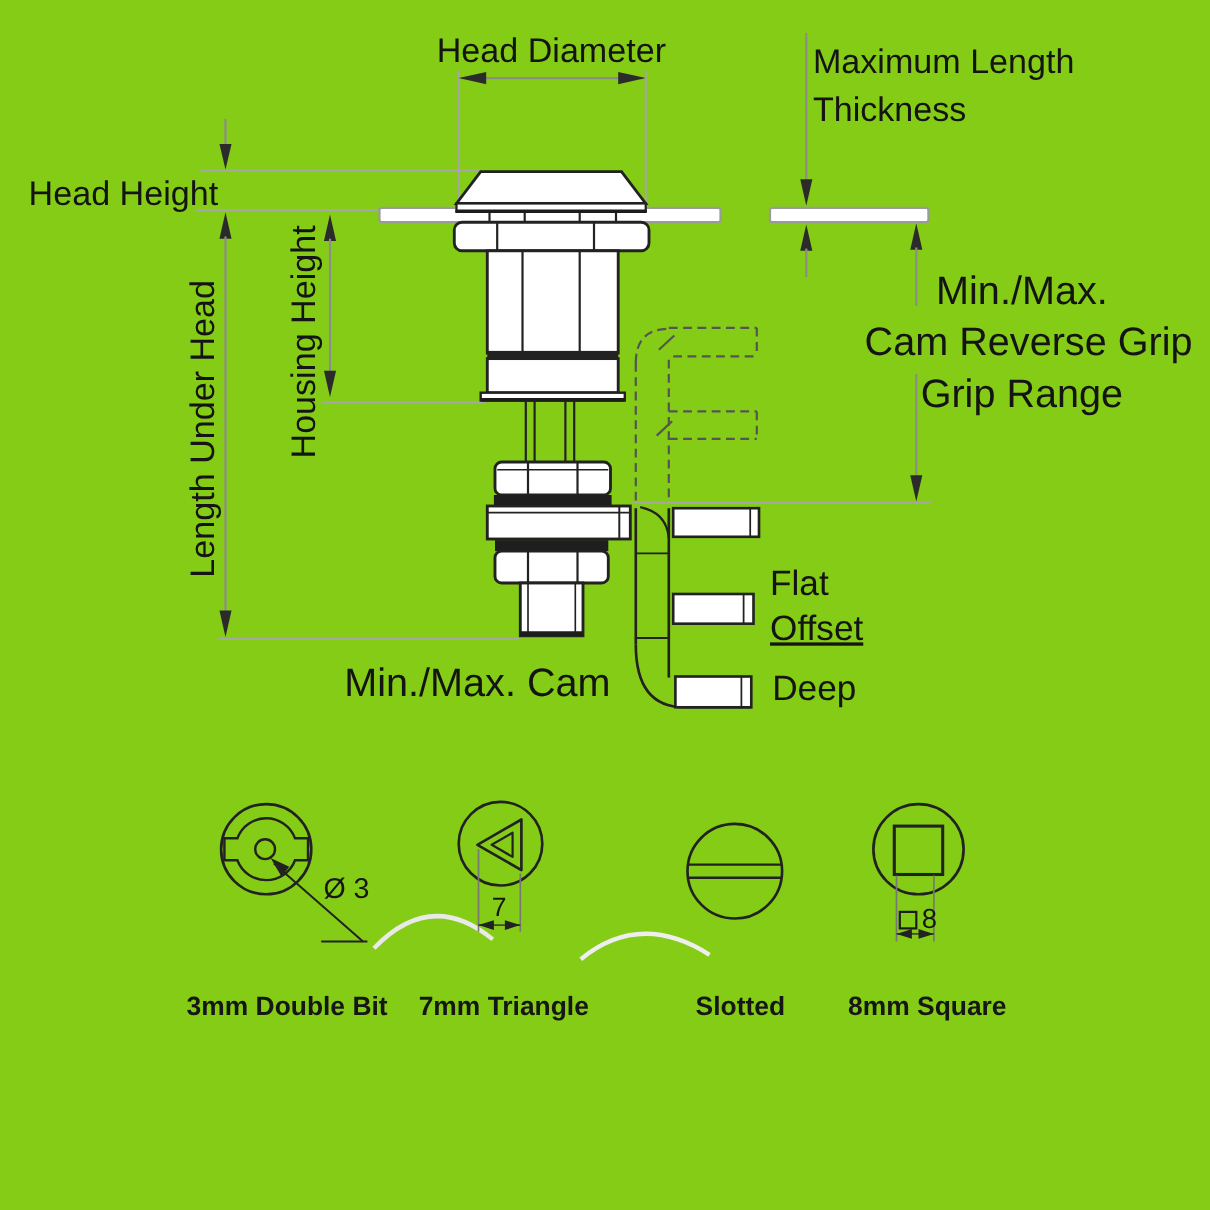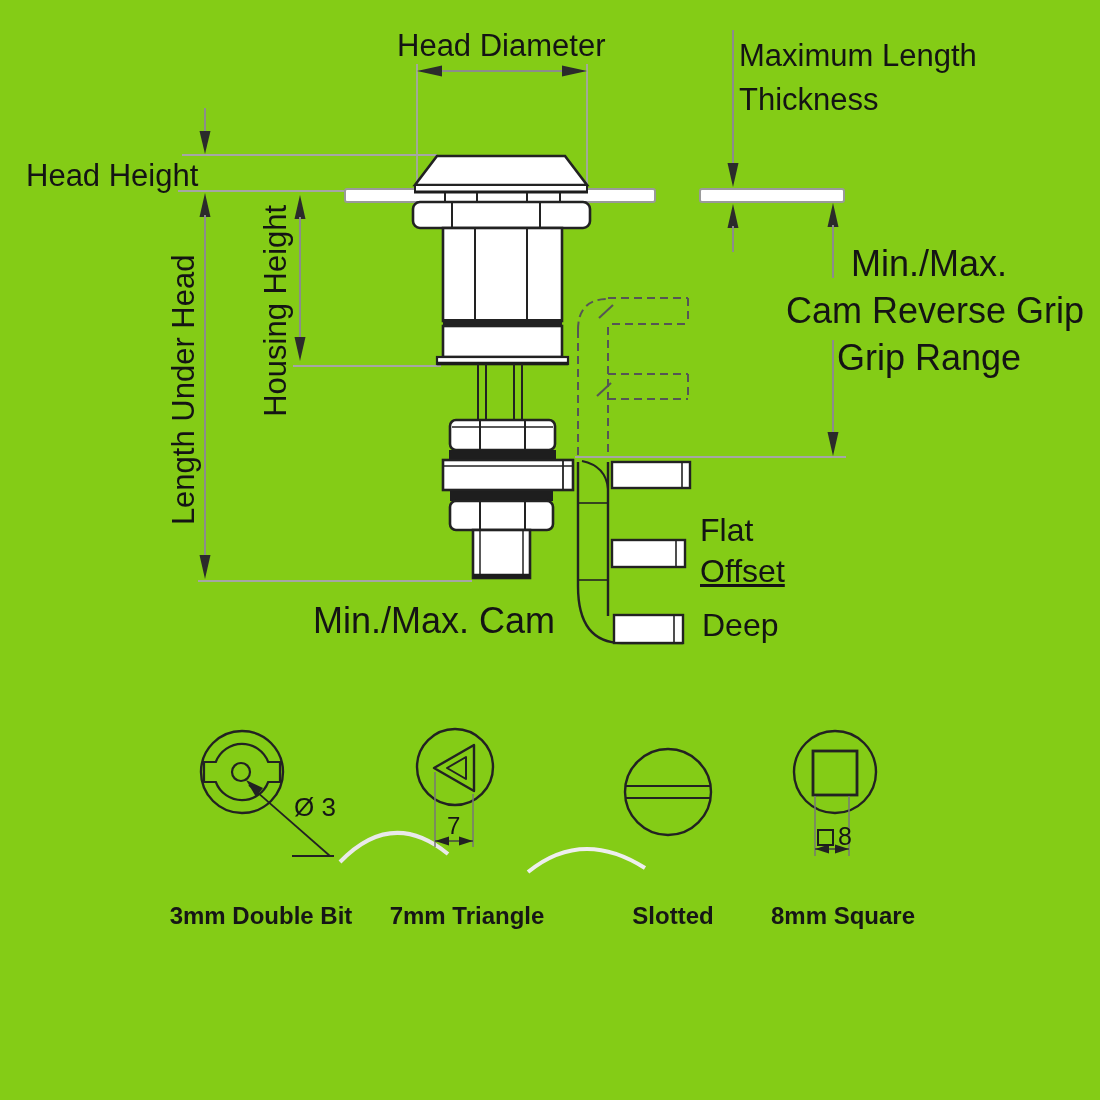--- a/index.html
+++ b/index.html
@@ -217,17 +217,17 @@
 
   <div class="lbl lbl-sm center multi" style="left:300px;top:597px;width:268px;">
     <div>Min./Max. Cam</div>
   </div>
 
   <div class="dim-note" style="left:294px;top:792px;">Ø 3</div>
   <div class="dim-note" style="left:447px;top:812px;font-size:24px;">7</div>
   <div class="dim-note" style="left:817px;top:822px;font-size:25px;"><span class="sq-glyph"></span><span>8</span></div>
 
   <div class="drive-lbl" style="left:151px;">3mm Double Bit</div>
-  <div class="drive-lbl" style="left:329px;padding-left:28px;">7mm Triangle</div>
+  <div class="drive-lbl" style="left:348px;">7mm Triangle</div>
   <div class="drive-lbl" style="left:563px;">Slotted</div>
   <div class="drive-lbl" style="left:733px;">8mm Square</div>
 
 </div>
 
 </body></html>

